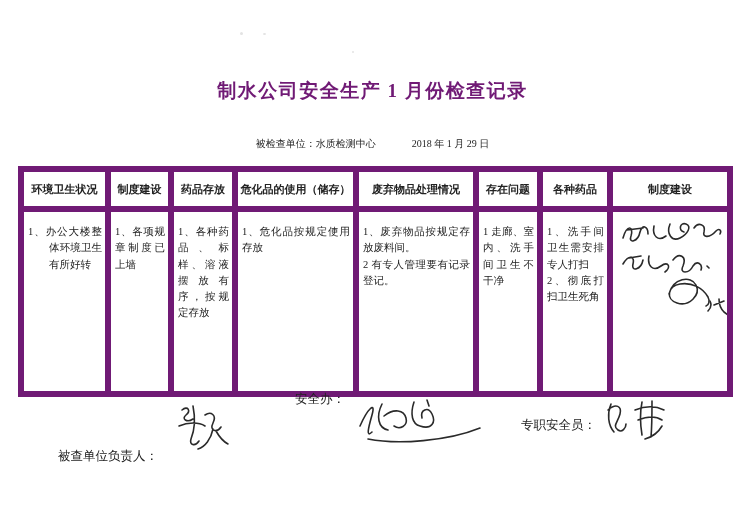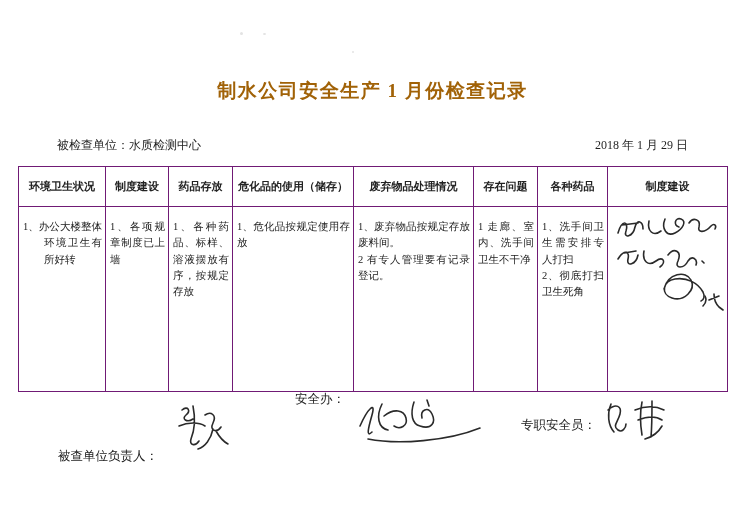--- a/index.html
+++ b/index.html
@@ -18,45 +18,45 @@
 
   .doc-title {
     position: absolute;
     top: 78px;
     left: 0;
     width: 100%;
     text-align: center;
     font-size: 19px;
     font-weight: bold;
     letter-spacing: 1.5px;
-    color: #a16207;
+    color: #701a75;
   }
 
   .meta-row {
     position: absolute;
     top: 137px;
     left: 57px;
     right: 57px;
     display: flex;
-    justify-content: space-between;
+    justify-content: center;
     align-items: baseline;
-    font-size: 12px;
+    font-size: 10px;
     gap: 36px;
   }
 
   .doc-table {
     position: absolute;
     top: 166px;
     left: 18px;
     width: 709px;
     border-collapse: collapse;
     table-layout: fixed;
   }
   .doc-table th, .doc-table td {
-    border: 1px solid #701a75;
+    border: 6px solid #701a75;
     vertical-align: top;
     overflow: hidden;
   }
   .doc-table th {
     height: 40px;
     vertical-align: middle;
     text-align: center;
     font-size: 11px;
     font-weight: bold;
     white-space: nowrap;

